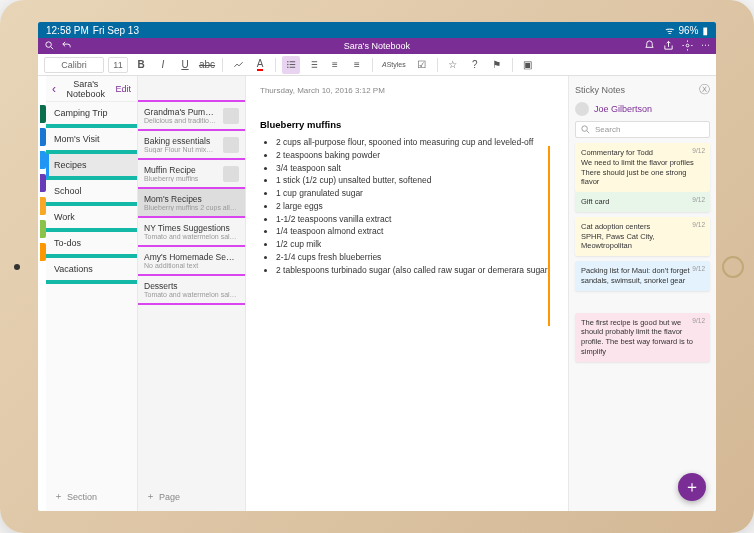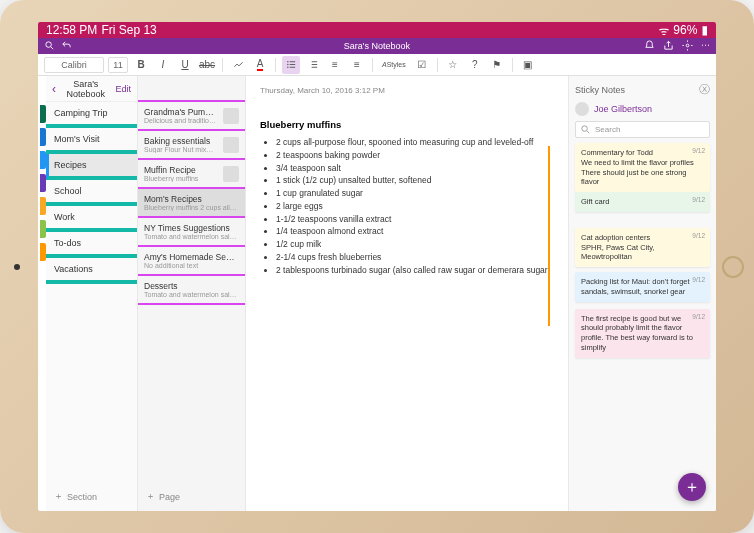--- a/index.html
+++ b/index.html
@@ -1,21 +1,21 @@
 <!DOCTYPE html>
 <html><head>
 <meta charset="utf-8">
 <style>
 *{box-sizing:border-box;margin:0;padding:0;font-family:-apple-system,BlinkMacSystemFont,'Segoe UI',sans-serif}
 body{background:#f5f5f5;display:flex;align-items:center;justify-content:center;height:100vh}
 .device{width:754px;height:533px;background:linear-gradient(135deg,#e8d5b7,#d4b896);border-radius:24px;padding:22px 38px;box-shadow:0 4px 20px rgba(0,0,0,0.15);position:relative}
 .home-btn{position:absolute;right:10px;top:50%;transform:translateY(-50%);width:22px;height:22px;border:2px solid #c0a878;border-radius:50%}
 .camera{position:absolute;left:14px;top:50%;transform:translateY(-50%);width:6px;height:6px;background:#333;border-radius:50%}
 .screen{width:100%;height:100%;background:#fff;border-radius:2px;overflow:hidden;display:flex;flex-direction:column;position:relative}
-.statusbar{height:16px;background:#be185d;display:flex;align-items:center;justify-content:space-between;padding:0 8px;color:#fff;font-size:12px}
+.statusbar{height:16px;background:#0369a1;display:flex;align-items:center;justify-content:space-between;padding:0 8px;color:#fff;font-size:10px}
 .statusbar-left,.statusbar-right{display:flex;align-items:center;gap:4px}
 .titlebar{height:16px;background:#7b2d96;display:flex;align-items:center;justify-content:center;color:#fff;font-size:9px;position:relative}
 .titlebar-left{position:absolute;left:6px;display:flex;gap:6px}
 .titlebar-right{position:absolute;right:6px;display:flex;gap:8px}
 .ribbon{height:18px;background:#7b2d96;display:flex;align-items:flex-end;padding-left:330px;gap:0}
 .tab{padding:3px 10px;font-size:9px;color:#fff;cursor:pointer}
 .tab.active{background:#fff;color:#7b2d96;border-radius:2px 2px 0 0}
 .toolbar{height:22px;background:#fff;border-bottom:1px solid #e0e0e0;display:flex;align-items:center;padding:0 6px;gap:4px}
 .font-name{font-size:9px;padding:2px 8px;border:1px solid #ddd;border-radius:2px;width:60px;text-align:center;color:#666}
 .font-size{font-size:9px;padding:2px 4px;border:1px solid #ddd;border-radius:2px;width:20px;text-align:center;color:#666}
@@ -278,30 +278,30 @@
             </svg>
       <span textcontent="Search">Search</span>
     </div>
     <div id="sticky-list">
             <div class="note-card" style="background: rgb(255, 249, 224); ">
               <div class="date">9/12</div>
               <div style="white-space: pre-line;">Commentary for Todd
 We need to limit the flavor profiles
 There should just be one strong flavor</div>
             </div>
-            <div class="note-card" style="background: rgb(232, 245, 233); margin-bottom: 16px;">
+            <div class="note-card" style="background: rgb(232, 245, 233); margin-bottom: 5px;">
               <div class="date">9/12</div>
               <div style="white-space: pre-line;">Gift card</div>
             </div>
             <div class="note-card" style="background: rgb(255, 249, 224); margin-bottom: 5px;">
               <div class="date">9/12</div>
               <div style="white-space: pre-line;">Cat adoption centers
 SPHR, Paws Cat City, Meowtropolitan</div>
             </div>
-            <div class="note-card" style="background: rgb(227, 242, 253); margin-bottom: 7px;">
+            <div class="note-card" style="background: rgb(227, 242, 253); margin-bottom: 22px;">
               <div class="date">9/12</div>
               <div style="white-space: pre-line;">Packing list for Maui: don't forget sandals, swimsuit, snorkel gear</div>
             </div>
             <div class="note-card" style="background: rgb(252, 228, 236); margin-bottom: 5px;">
               <div class="date">9/12</div>
               <div style="white-space: pre-line;">The first recipe is good but we should probably limit the flavor profile. The best way forward is to simplify</div>
             </div>
           </div>
     <div class="fab">＋</div>
   </div>

